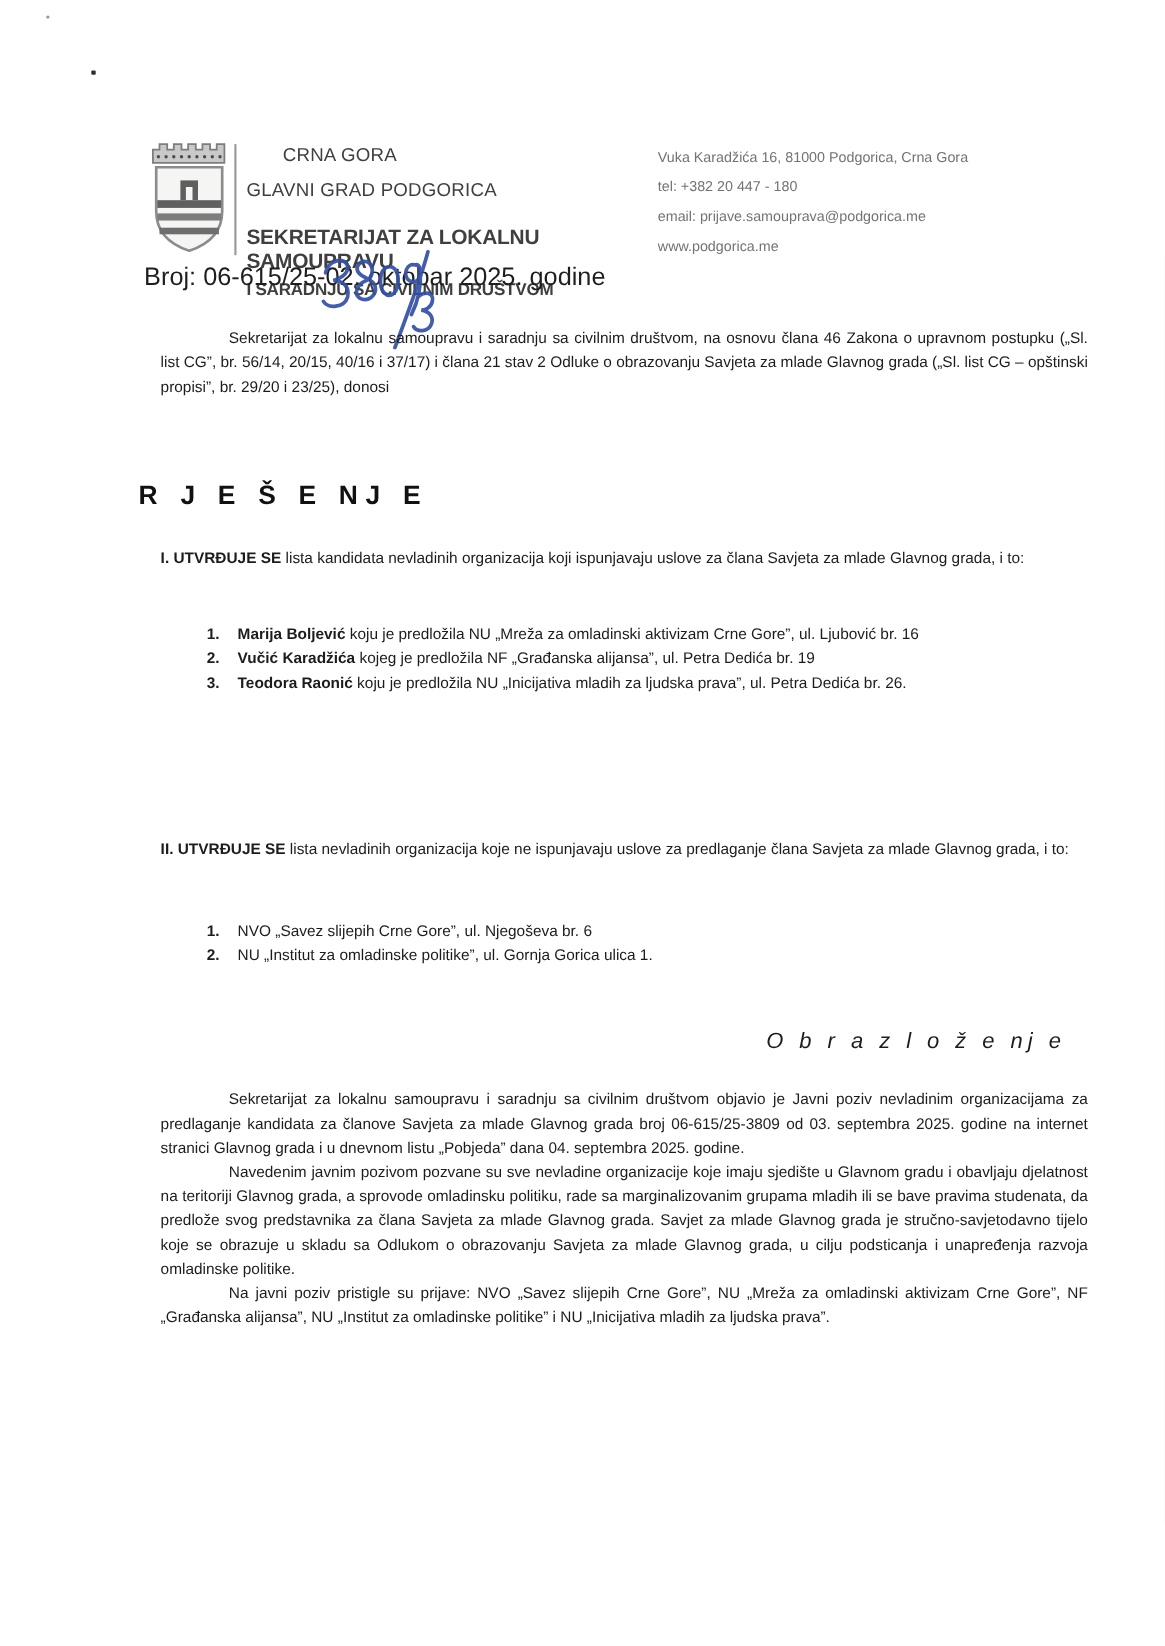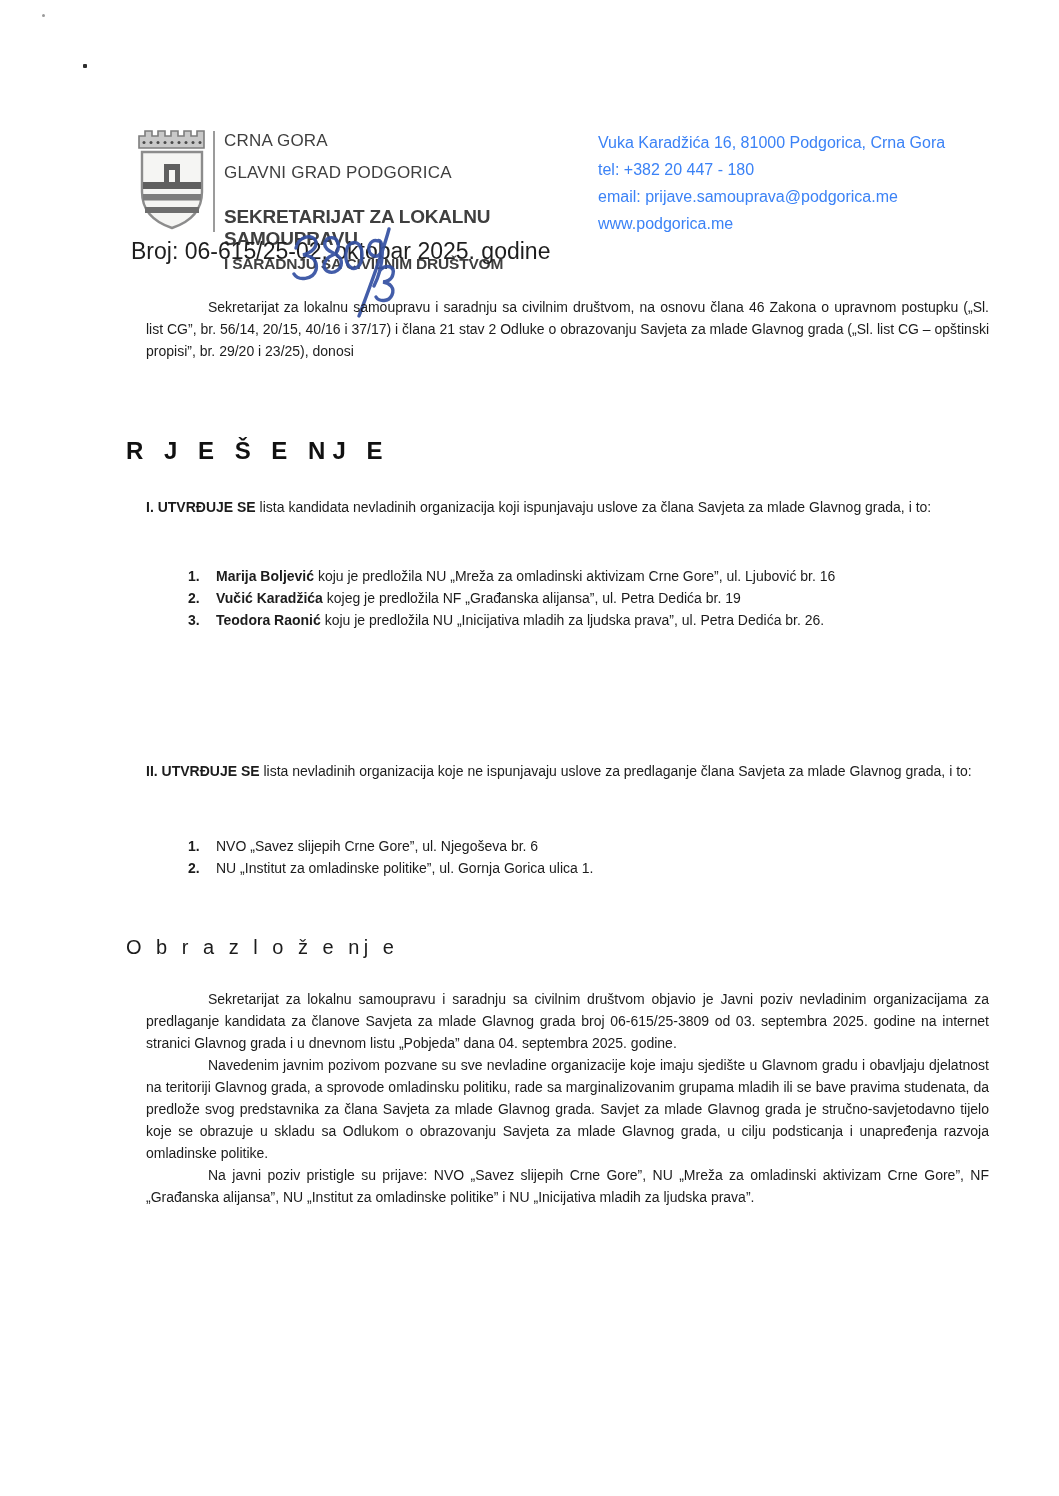--- a/index.html
+++ b/index.html
@@ -12,25 +12,25 @@
     overflow:hidden;
   }
   .speck{position:absolute;border-radius:50%;}
   .speck.s1{left:42px;top:14px;width:3px;height:3px;background:#9a9a9a;}
   .speck.s2{left:83px;top:64px;width:4px;height:4px;background:#2e2e2e;border-radius:1px;}
 
   
   .logo{position:absolute;left:136px;top:128px;}
   .hdr-divider{position:absolute;left:213px;top:131px;width:2px;height:101px;background:#9b9b9b;}
   .org{position:absolute;left:224px;top:130px;width:360px;color:#3f3f3f;}
-  .org .l1{font-size:17px;letter-spacing:.2px;margin-top:1px;}
+  .org .l1{font-size:17px;letter-spacing:.2px;margin-top:1px;margin-left:33px;}
   .org .l2{font-size:17px;letter-spacing:.2px;margin-top:12px;}
   .org .l3{font-size:19px;font-weight:700;letter-spacing:-.2px;margin-top:23px;}
   .org .l4{font-size:15.5px;font-weight:700;letter-spacing:-.2px;margin-top:5px;}
-  .contact{position:absolute;left:598px;top:129px;width:380px;color:#3b82f6;font-size:16px;line-height:27px;}
+  .contact{position:absolute;left:598px;top:129px;width:380px;color:#737373;font-size:13px;line-height:27px;}
 
   .ref-row{position:absolute;left:131px;top:238px;width:843px;display:flex;font-size:23px;color:#1e1e1e;}
   .handwriting{position:absolute;left:288px;top:226px;}
 
   .body-text{font-size:14px;line-height:22px;color:#1c1c1c;text-align:justify;margin-left:20px;}
   .intro{position:absolute;left:126px;top:282px;width:843px;text-indent:62px;}
 
   .doc-title{position:absolute;left:126px;top:437px;width:843px;text-align:left;
     font-size:24px;font-weight:700;letter-spacing:7px;color:#111;}
 
@@ -38,22 +38,22 @@
   .sec1-lead{top:496px;padding-left:15px;text-indent:-15px;box-sizing:border-box;}
   .sec2-lead{top:760px;padding-left:25px;text-indent:-25px;box-sizing:border-box;}
   .b{font-weight:700;}
 
   .list{position:absolute;left:126px;width:843px;}
   .list1{top:565px;}
   .list2{top:835px;}
   .li{position:relative;padding-left:70px;box-sizing:border-box;}
   .li .num{position:absolute;left:42px;top:0;font-weight:700;}
 
-  .reason-heading{position:absolute;left:126px;top:936px;width:843px;text-align:left;
-    font-size:20px;letter-spacing:4.5px;color:#1c1c1c;}
+  .reason-heading{position:absolute;left:126px;top:936px;width:843px;text-align:right;
+    font-style:italic;font-size:20px;letter-spacing:4.5px;color:#1c1c1c;}
   .reasoning{position:absolute;left:126px;top:988px;width:843px;}
   .reasoning p{margin:0;text-indent:62px;}
 </style>
 </head>
 <body>
 
 <div class="page">
 
   <div class="speck s1"></div>
   <div class="speck s2"></div>

